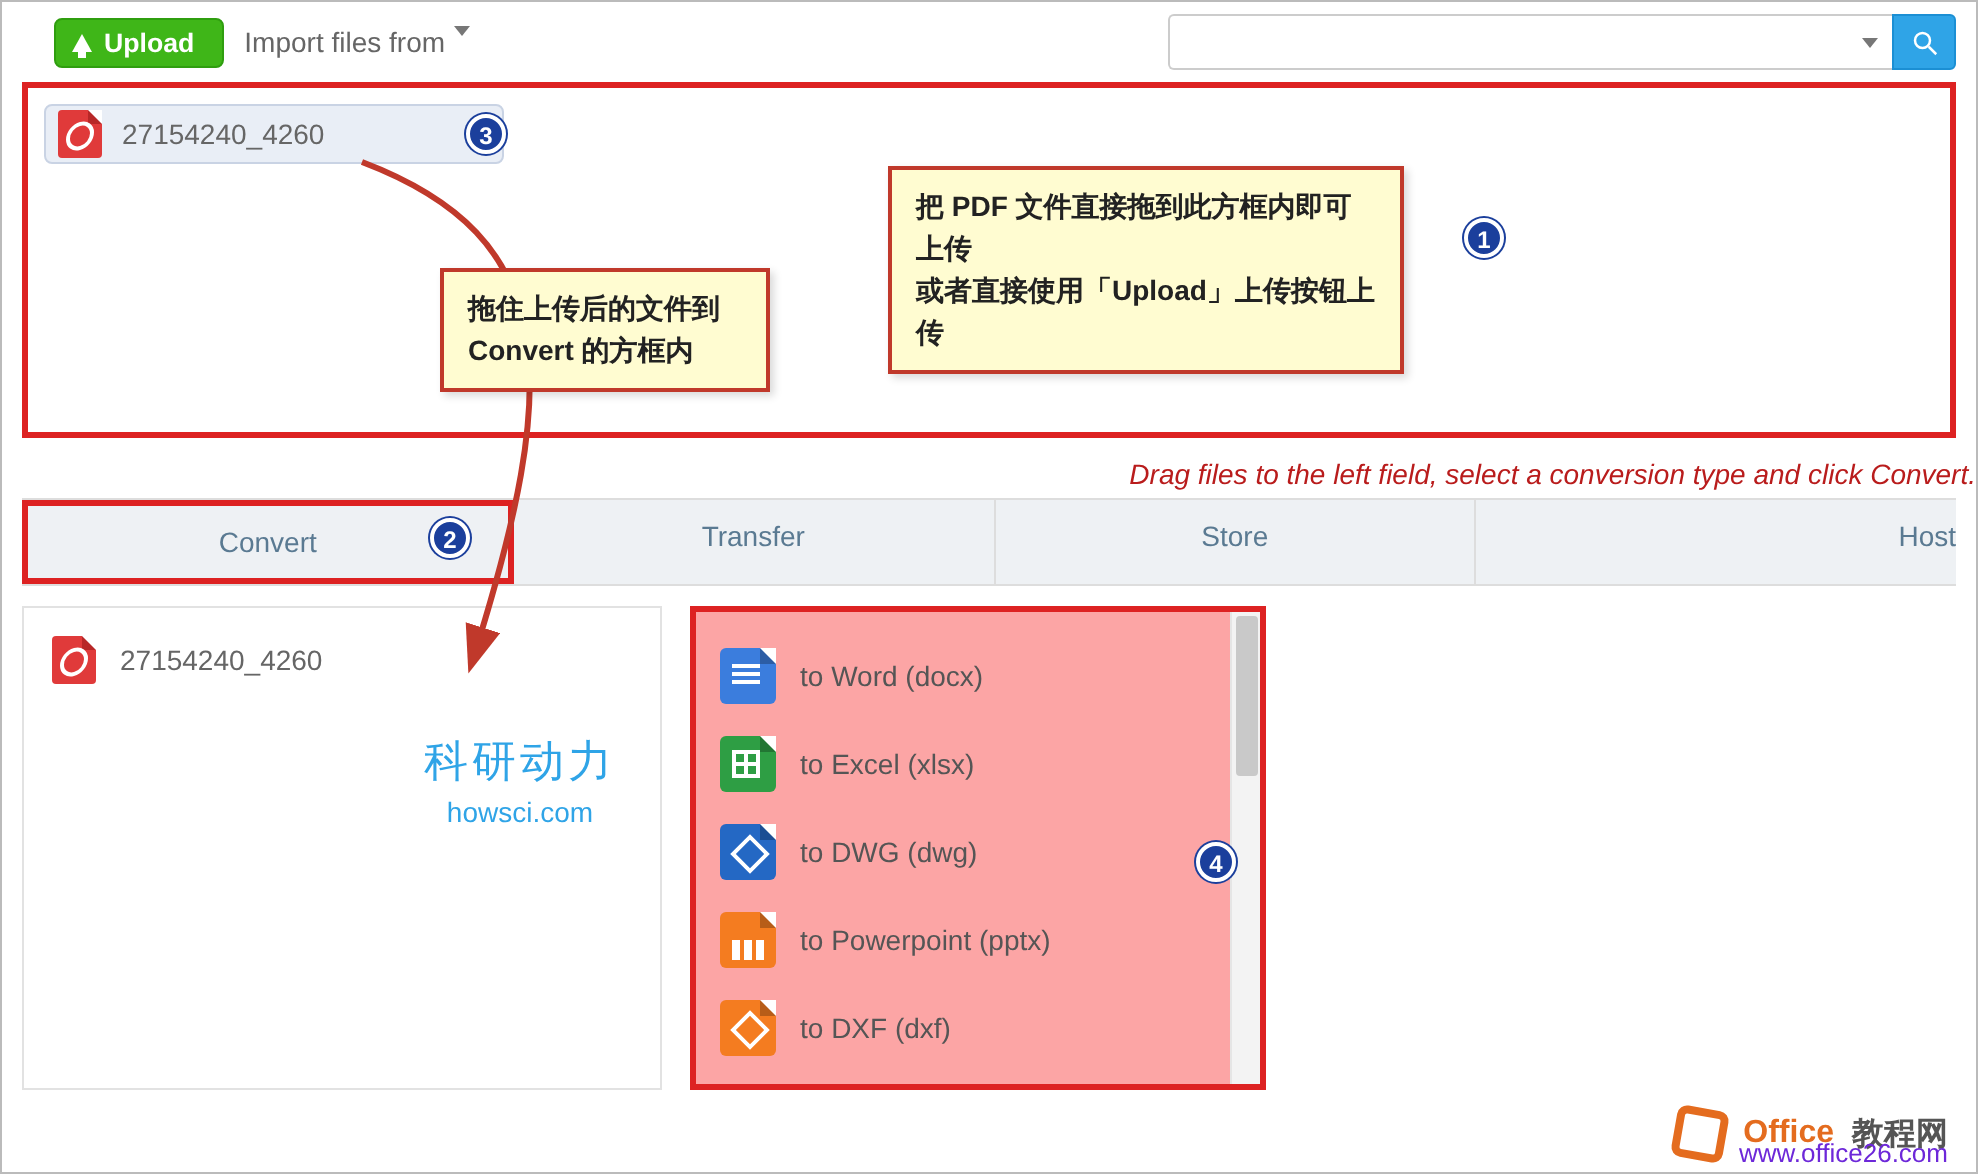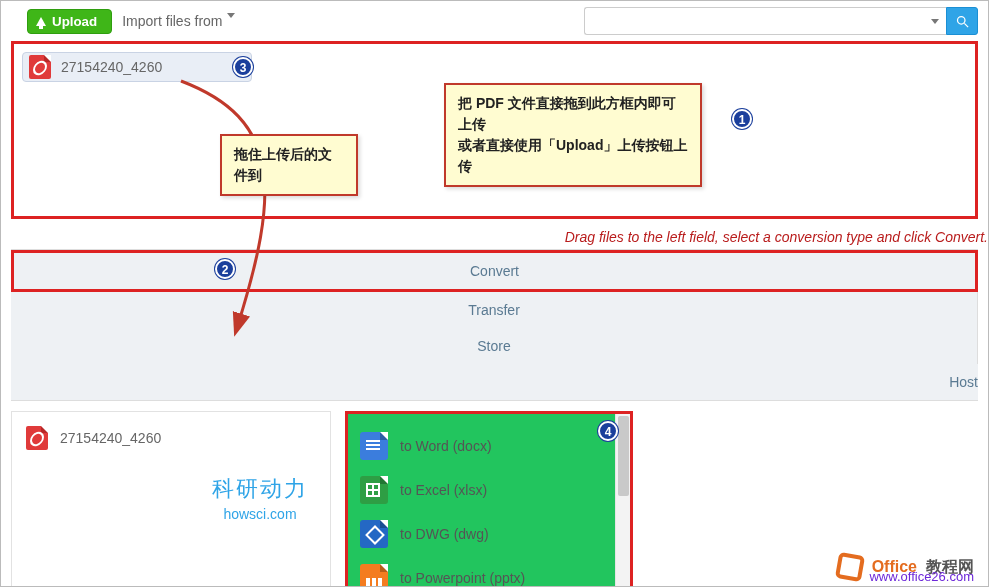--- a/index.html
+++ b/index.html
@@ -106,21 +106,21 @@
   }
 
   .hint{
     text-align:right;color:#b91c1c;font-style:italic;
     padding:10px 0 4px;
   }
 
   
   .tabs{
     display:flex;border-top:1px solid #ddd;border-bottom:1px solid #ddd;
-    background:#eef1f4;margin:0 10px;flex-direction:column;
+    background:#eef1f4;margin:0 10px;
   }
   .tab{
     flex:1;text-align:center;padding:10px 0;color:#597;cursor:pointer;
     border-right:1px solid #ddd;position:relative;color:#5a7a92;
   }
   .tab:last-child{border-right:none;text-align:right;}
   .tab.active{
     border:3px solid #d22;background:#eef1f4;color:#5a7a92;
   }
 
@@ -135,21 +135,21 @@
   .left-panel .file-row{
     display:flex;align-items:center;gap:12px;color:#666;
   }
   .watermark{
     position:absolute;right:22px;top:62px;color:#2fa4e7;text-align:center;
   }
   .watermark .cn{font-size:22px;letter-spacing:2px}
   .watermark .en{font-size:14px;margin-top:2px}
 
   .right-panel{
-    flex:0 0 288px;height:242px;border:3px solid #d22;background:#22c55e;
+    flex:0 0 288px;height:242px;border:3px solid #d22;background:#fca5a5;
     padding:10px 8px;position:relative;overflow:hidden;
   }
   .conv-item{
     display:flex;align-items:center;gap:12px;padding:8px 4px;cursor:pointer;
     color:#555;
   }
   .ci{width:28px;height:28px;border-radius:3px;position:relative;flex:0 0 28px;}
   .ci::before{content:"";position:absolute;right:0;top:0;width:0;height:0;border-top:8px solid #fff;border-left:8px solid rgba(0,0,0,.25);}
   .ci-word{background:#3b7ddd;}
   .ci-word::after{content:"";position:absolute;left:6px;top:8px;width:14px;height:2px;background:#fff;box-shadow:0 4px 0 #fff,0 8px 0 #fff;}
@@ -294,22 +294,23 @@
   </div>
 
 </div>
 
 <div class="callout" style="left:443px;top:82px;width:258px">
   <div>把 PDF 文件直接拖到此方框内即可上传</div>
   <div>或者直接使用「Upload」上传按钮上传</div>
 </div>
 <div class="bubble" style="left:731px;top:108px">1</div>
 
-<div class="callout" style="left:219px;top:133px;width:138px">
+<div class="callout" style="left:219px;top:133px;width:165px">
   <div>拖住上传后的文件到</div>
+  <div>Convert 的方框内</div>
 </div>
 
 <div class="bubble" style="left:232px;top:56px">3</div>
 <div class="bubble" style="left:214px;top:258px">2</div>
 <div class="bubble" style="left:597px;top:420px">4</div>
 
 <svg class="arrow-svg" style="left:160px;top:78px;width:180px;height:270px" viewBox="0 0 180 270">
   <defs>
       <marker id="ah" markerWidth="10" markerHeight="10" refX="6" refY="3" orient="auto">
     <path d="M0,0 L8,3 L0,6 Z" fill="#c0392b"></path>

